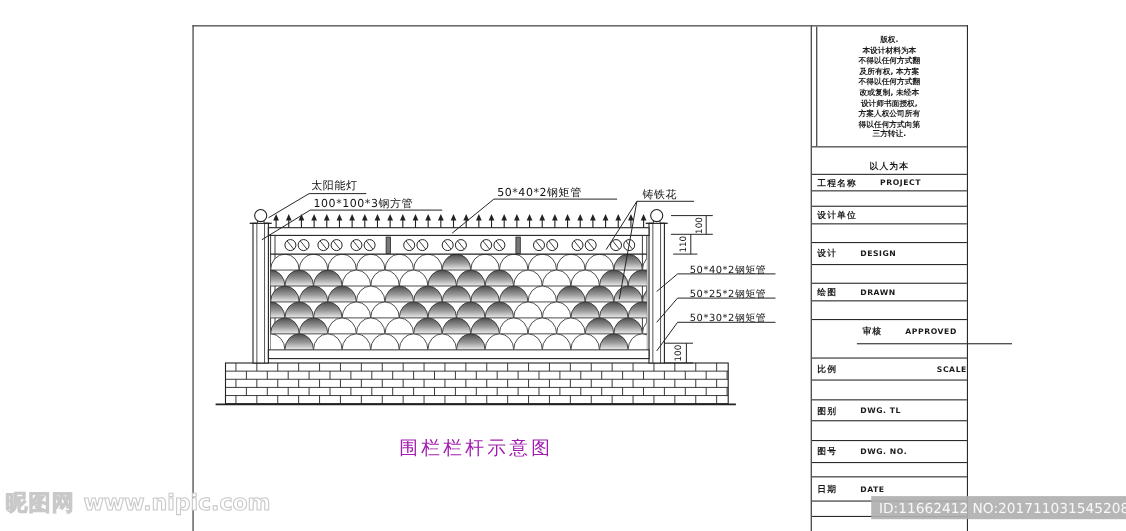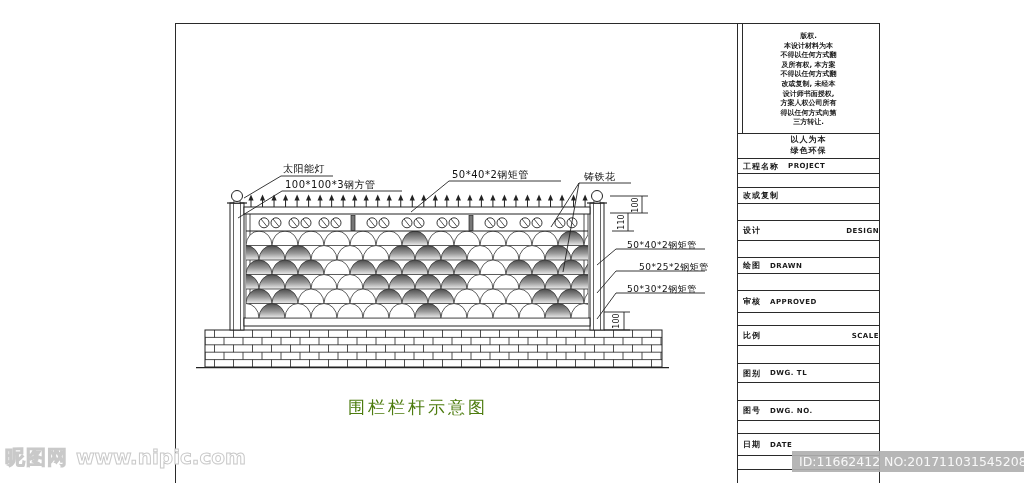--- a/index.html
+++ b/index.html
@@ -15,35 +15,35 @@
   }
   
   .title-block {
     position:absolute; left:737px; top:23px; width:143px; height:460px;
     border-top:1px solid #2a2a2a; border-left:1px solid #2a2a2a; border-right:1px solid #2a2a2a;
     background:#fff;
     font-weight:bold;
   }
   .tb-row { position:relative; width:100%; border-bottom:1px solid #2a2a2a; font-size:8px; overflow:hidden; }
   .tb-row.center { text-align:center; }
-  .tb-row.center .ln { line-height:11px; letter-spacing:1px; }
+  .tb-row.center .ln { line-height:11px; letter-spacing:1px;margin-top:12px; }
   .tb-row.one { display:flex; align-items:center; justify-content:center; letter-spacing:1px; }
-  .tb-row.label { display:flex; align-items:center; padding-left:5px; gap:9px; }
+  .tb-row.label { display:flex; align-items:center; padding-left:5px; gap:21px; }
   .tb-row.label .cn { letter-spacing:1px; }
   .tb-row.label .en { font-size:7px; letter-spacing:0.5px; }
   .tb-row.notice { padding:8px 13px 0 13px; font-size:7px; line-height:9.6px; text-align:center; }
   .tb-row.notice::before { content:''; position:absolute; left:4px; top:0; bottom:0; border-left:1px solid #2a2a2a; }
   
   #fence-svg { position:absolute; left:0; top:0; width:1024px; height:483px; }
   
   .lead-label { position:absolute; font-size:10px; letter-spacing:0.5px; white-space:nowrap; color:#111; }
   .lead-label.small { font-size:9px; }
   .main-title {
-    position:absolute; left:348px; top:396px; width:170px; text-align:left;
-    font-size:17px; letter-spacing:3px; color:#4d7c0f; font-family:"DejaVu Serif","Liberation Serif",serif;
+    position:absolute; left:348px; top:396px; width:170px; text-align:center;
+    font-size:17px; letter-spacing:3px; color:#a21caf; font-family:"DejaVu Serif","Liberation Serif",serif;
   }
   
   .wm-left {
     position:absolute; left:5px; top:444px; font-size:20px; font-weight:bold; white-space:nowrap;
     color:#ffffff; -webkit-text-stroke:1px #c9c9c9; letter-spacing:1px;
   }
   .wm-left .url { font-weight:bold; letter-spacing:0; }
   .wm-band {
     position:absolute; left:792px; top:451px; width:232px; height:21px;
     background:rgba(176,176,176,0.92); color:#f8f8f8; font-size:12.5px; line-height:21px;
@@ -440,21 +440,21 @@
       <text x="638" y="205" font-size="8" fill="#111" text-anchor="middle" transform="rotate(-90 638 205)">100</text>
       <text x="624" y="222" font-size="8" fill="#111" text-anchor="middle" transform="rotate(-90 624 222)">110</text>
       <text x="619" y="321" font-size="8" fill="#111" text-anchor="middle" transform="rotate(-90 619 321)">100</text>
     </svg>
 
   <div class="lead-label" style="left:283px; top:162px;">太阳能灯</div>
   <div class="lead-label" style="left:285px; top:178px;">100*100*3钢方管</div>
   <div class="lead-label" style="left:452px; top:168px;">50*40*2钢矩管</div>
   <div class="lead-label" style="left:584px; top:170px;">铸铁花</div>
   <div class="lead-label small" style="left:627px; top:239px;">50*40*2钢矩管</div>
-  <div class="lead-label small" style="left:627px; top:261px;margin-left:12px;">50*25*2钢矩管</div>
+  <div class="lead-label small" style="left:627px; top:261px;">50*25*2钢矩管</div>
   <div class="lead-label small" style="left:627px; top:283px;">50*30*2钢矩管</div>
 
   <div class="main-title">围栏栏杆示意图</div>
 
   <div class="title-block">
     <div id="tb-rows">
         <div class="tb-row notice" style="height: 110px;">
           <div>版权.</div>
           <div>本设计材料为本</div>
           <div>不得以任何方式翻</div>
@@ -469,34 +469,34 @@
         <div class="tb-row center" style="height: 25px;">
           <div class="ln">以人为本</div>
           <div class="ln">绿色环保</div>
         </div>
         <div class="tb-row label" style="height: 15px;">
           <span class="cn">工程名称</span>
           <span class="en">PROJECT</span>
         </div>
         <div class="tb-row" style="height: 14px;"></div>
         <div class="tb-row label" style="height: 16px;">
-          <span class="cn">改或复制</span>
+          <span class="cn">设计单位</span>
         </div>
         <div class="tb-row" style="height: 17px;"></div>
-        <div class="tb-row label" style="height: 20px; justify-content: space-between;">
+        <div class="tb-row label" style="height: 20px;">
           <span class="cn">设计</span>
           <span class="en">DESIGN</span>
         </div>
         <div class="tb-row" style="height: 17px;"></div>
         <div class="tb-row label" style="height: 16px;">
           <span class="cn">绘图</span>
           <span class="en">DRAWN</span>
         </div>
         <div class="tb-row" style="height: 17px;"></div>
-        <div class="tb-row label" style="height: 22px;">
+        <div class="tb-row label" style="height: 22px; margin-left: 41px;">
           <span class="cn">审核</span>
           <span class="en">APPROVED</span>
         </div>
         <div class="tb-row" style="height: 13px;"></div>
         <div class="tb-row label" style="height: 20px; justify-content: space-between;">
           <span class="cn">比例</span>
           <span class="en">SCALE</span>
         </div>
         <div class="tb-row" style="height: 18px;"></div>
         <div class="tb-row label" style="height: 19px;">

